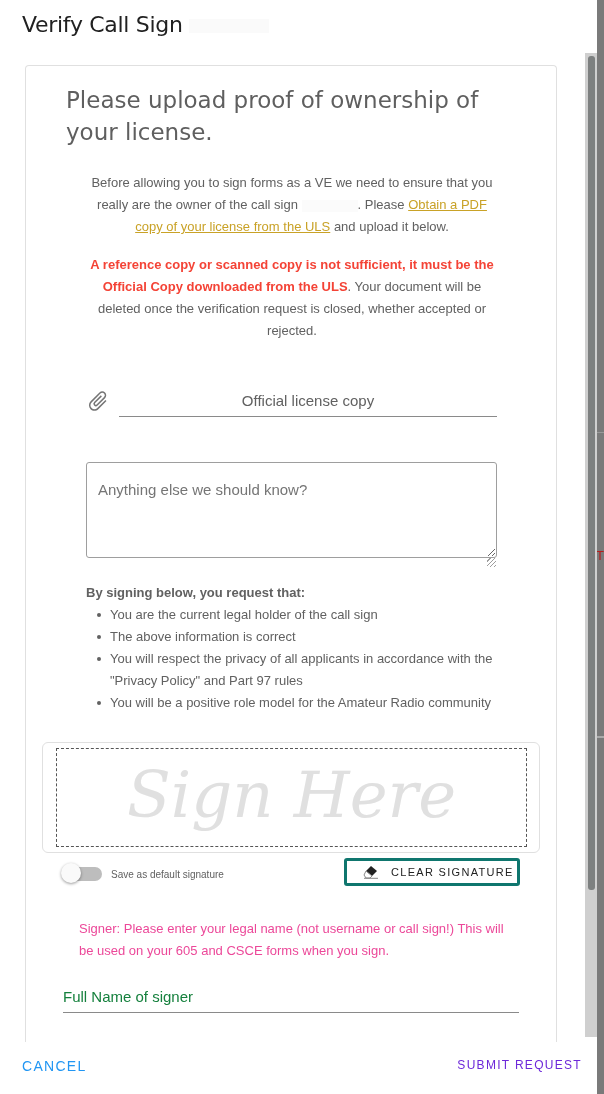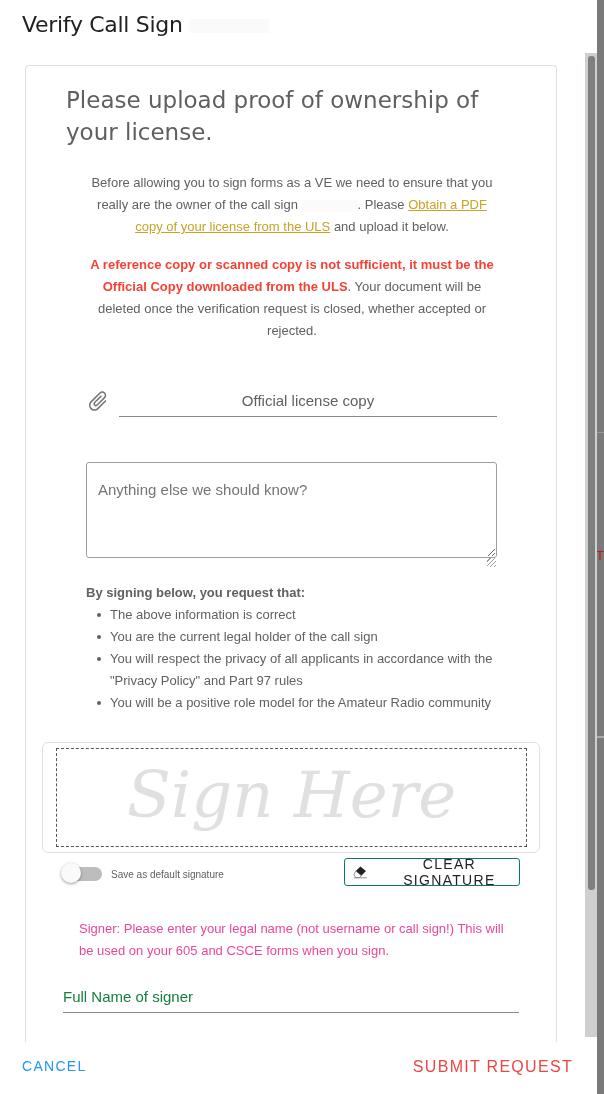--- a/index.html
+++ b/index.html
@@ -45,30 +45,30 @@
 
     .sig-box { position: absolute; left: 16px; top: 676px; width: 498px; height: 111px; border: 1px solid #e0e0e0; border-radius: 6px; }
     .sig-inner { position: absolute; left: 13px; top: 5px; width: 471px; height: 99px; border: 1px dashed #555; }
     .sig-placeholder { position: absolute; left: 0; top: 0; width: 100%; height: 100%; text-align: center; font-family: "DejaVu Serif", serif; font-style: italic; font-size: 64px; line-height: 92px; color: #e0e0e0; }
 
     .toggle-wrap { position: absolute; left: 35px; top: 797px; height: 22px; display: flex; align-items: center; }
     .toggle-track { position: relative; width: 38px; height: 14px; background: #bdbdbd; border-radius: 7px; margin-left: 3px; }
     .toggle-knob { position: absolute; left: -3px; top: -4px; width: 20px; height: 20px; border-radius: 50%; background: #fafafa; box-shadow: 0 1px 3px rgba(0,0,0,0.4); }
     .toggle-label { margin-left: 9px; font-size: 10px; color: #616161; }
 
-    .clear-btn { position: absolute; left: 318px; top: 792px; width: 176px; height: 28px; border: 1px solid #0f766e; border-radius: 3px; background: #fff; display: flex; align-items: center; padding-left: 8px; font-size: 14px; letter-spacing: 1.3px; color: #222; font-weight: 500; }
+    .clear-btn { position: absolute; left: 318px; top: 792px; width: 176px; height: 28px; border: 3px solid #0f766e; border-radius: 3px; background: #fff; display: flex; align-items: center; padding-left: 16px; font-size: 11px; letter-spacing: 1.3px; color: #222; font-weight: 500; }
     .eraser-icon { width: 16px; height: 14px; margin-right: 12px; }
 
     .signer-help { position: absolute; left: 53px; top: 852px; width: 440px; font-size: 13px; line-height: 22px; color: #ec4899; }
 
     .name-field { position: absolute; left: 37px; top: 916px; width: 456px; height: 31px; border-bottom: 1px solid #8a8a8a; font-size: 15px; line-height: 30px; color: #15803d; }
 
     .footer { position: absolute; left: 0; top: 1042px; width: 597px; height: 52px; background: #fff; }
     .cancel-btn { position: absolute; left: 22px; top: 16px; font-size: 14px; letter-spacing: 1.3px; color: #2196f3; }
-    .submit-btn { position: absolute; right: 24px; top: 16px; font-size: 16px; letter-spacing: 1.3px; color: #ef4444; }
+    .submit-btn { position: absolute; right: 15px; top: 16px; font-size: 12px; letter-spacing: 1.3px; color: #6d28d9; }
   </style>
 </head>
 <body>
 
 <div class="backdrop-strip">
   <div class="mark1"></div>
   <div class="red-t">T</div>
   <div class="mark2"></div>
 </div>
 
@@ -95,22 +95,22 @@
       </svg>
       <div class="upload-field">Official license copy</div>
     </div>
 
     <textarea class="notes" placeholder="Anything else we should know?" style=""></textarea>
     <div class="resize-grip"></div>
 
     <div class="affirm">
       <div class="affirm-title">By signing below, you request that:</div>
       <ul>
+        <li>You are the current legal holder of the call sign</li>
         <li>The above information is correct</li>
-        <li>You are the current legal holder of the call sign</li>
         <li>You will respect the privacy of all applicants in accordance with the "Privacy Policy" and Part 97 rules</li>
         <li>You will be a positive role model for the Amateur Radio community</li>
       </ul>
     </div>
 
     <div class="sig-box">
       <div class="sig-inner">
         <div class="sig-placeholder">Sign Here</div>
       </div>
     </div>

